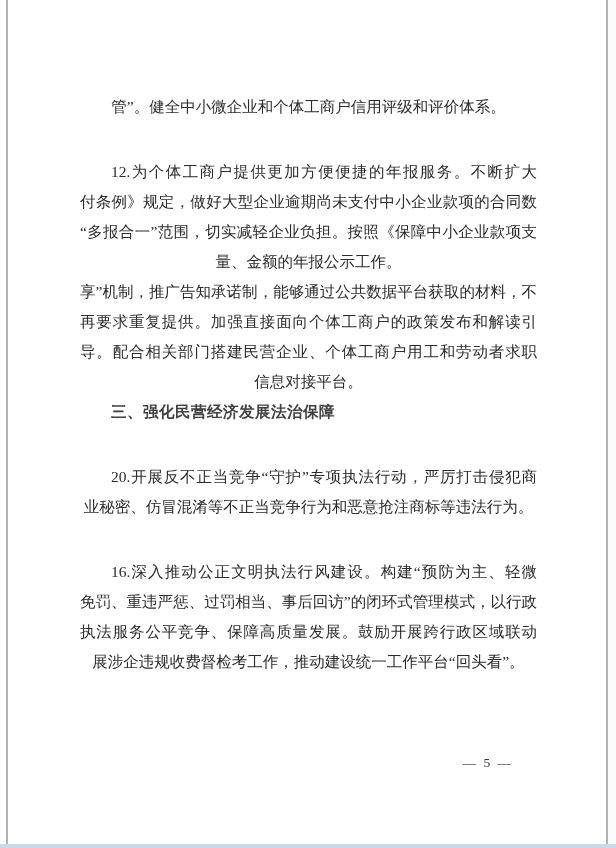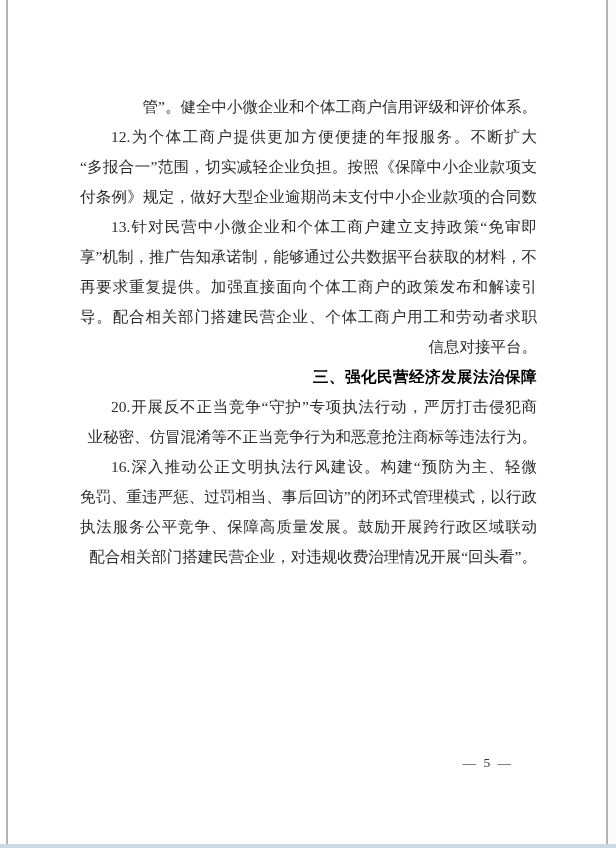--- a/index.html
+++ b/index.html
@@ -58,31 +58,31 @@
   .line.full {
     white-space: normal;
     text-align: justify;
     text-align-last: justify;
   }
   .line.full-indent {
     white-space: normal;
     text-indent: 31px;
     text-align: justify;
     text-align-last: justify;
+    margin-top: 35px;
   }
   .line.end {
-    text-align: right;
+    text-align: center;
   }
   .line.heading {
     text-indent: 31px;
     font-weight: bold;
-    color: #000000;
+    color: #404040;
     font-family: Liberation Sans, sans-serif;
     letter-spacing: 0.5px;
-    text-align: right;
   }
   .page-number {
     position: absolute;
     left: 80px;
     top: 748px;
     width: 457px;
     height: 30px;
     line-height: 30px;
     text-align: right;
     padding-right: 24px;
@@ -98,30 +98,30 @@
 
 <div class="viewport">
   <div class="right-strip"></div>
   <div class="page-edge-left"></div>
   <div class="page-edge-right"></div>
   <div class="page-edge-bottom"></div>
 
   <div class="doc-body">
       <div class="line end">管”。健全中小微企业和个体工商户信用评级和评价体系。</div>
       <div class="line full-indent">12.为个体工商户提供更加方便便捷的年报服务。不断扩大</div>
+      <div class="line full">付条例》规定，做好大型企业逾期尚未支付中小企业款项的合同数</div>
       <div class="line full">“多报合一”范围，切实减轻企业负担。按照《保障中小企业款项支</div>
-      <div class="line full">付条例》规定，做好大型企业逾期尚未支付中小企业款项的合同数</div>
-      <div class="line full-indent">13.针对民营中小微企业和个体工商户建立支持政策“免审即</div>
+      <div class="line end">量、金额的年报公示工作。</div>
       <div class="line full">享”机制，推广告知承诺制，能够通过公共数据平台获取的材料，不</div>
       <div class="line full">再要求重复提供。加强直接面向个体工商户的政策发布和解读引</div>
       <div class="line full">导。配合相关部门搭建民营企业、个体工商户用工和劳动者求职</div>
       <div class="line end">信息对接平台。</div>
       <div class="line heading">三、强化民营经济发展法治保障</div>
       <div class="line full-indent">20.开展反不正当竞争“守护”专项执法行动，严厉打击侵犯商</div>
       <div class="line end">业秘密、仿冒混淆等不正当竞争行为和恶意抢注商标等违法行为。</div>
       <div class="line full-indent">16.深入推动公正文明执法行风建设。构建“预防为主、轻微</div>
       <div class="line full">免罚、重违严惩、过罚相当、事后回访”的闭环式管理模式，以行政</div>
       <div class="line full">执法服务公平竞争、保障高质量发展。鼓励开展跨行政区域联动</div>
-      <div class="line end">配合相关部门搭建民营企业，对违规收费治理情况开展“回头看”。</div>
+      <div class="line end">展涉企违规收费督检考工作，推动建设统一工作平台“回头看”。</div>
     </div>
 
   <div class="page-number">— 5 —</div>
 </div>
 
 </body></html>

